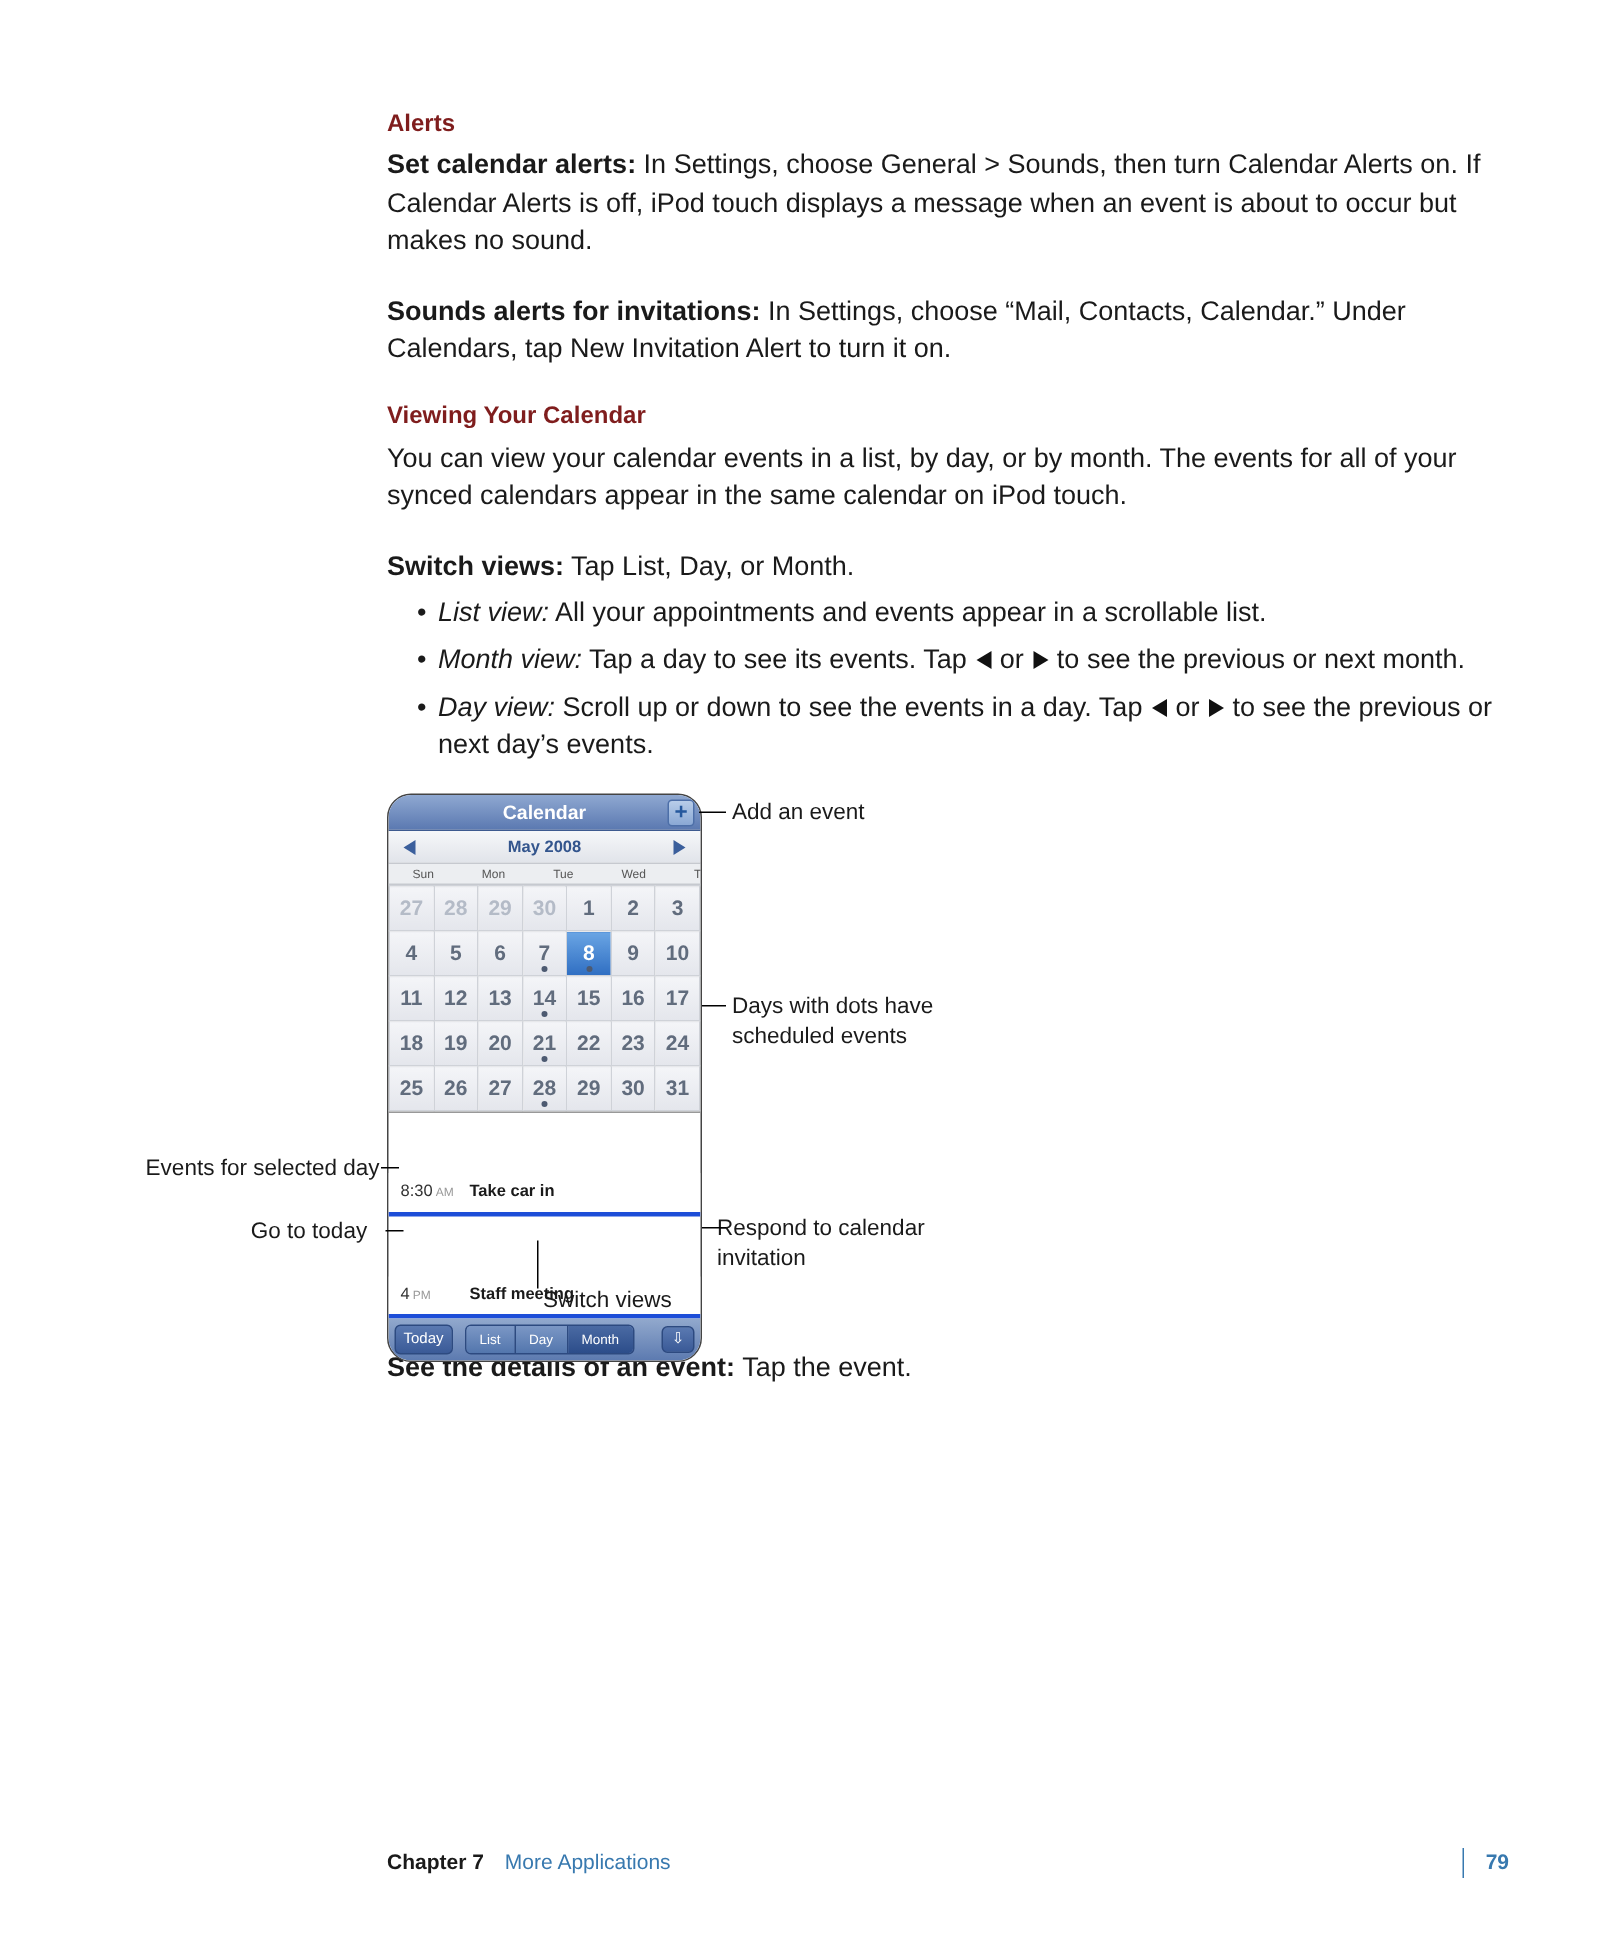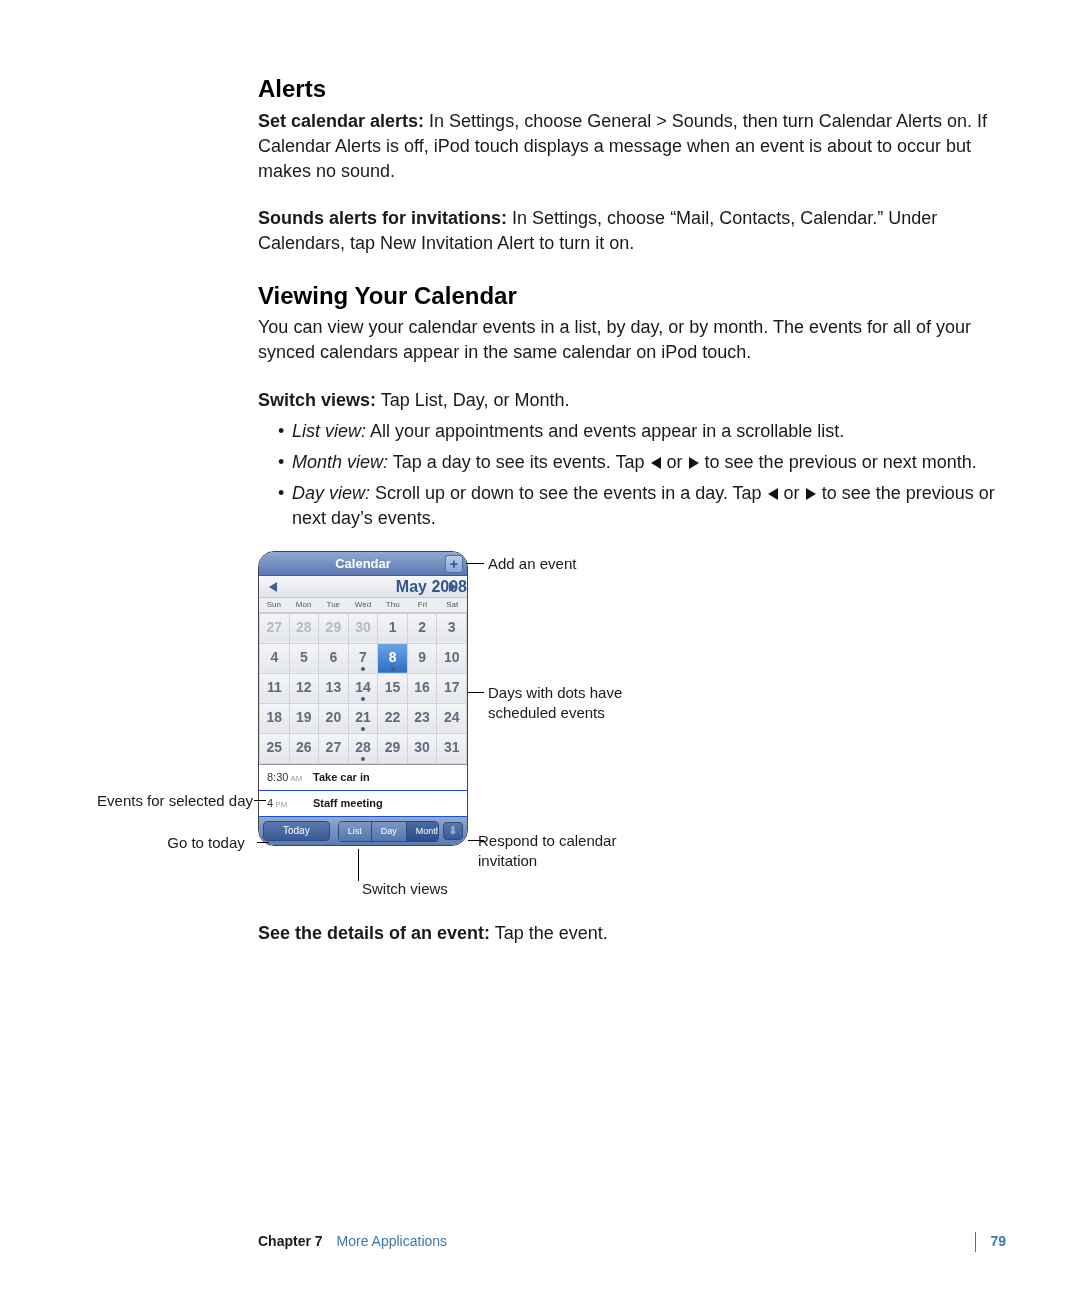--- a/index.html
+++ b/index.html
@@ -13,22 +13,22 @@
     line-height: 1.4;
     color: #1a1a1a;
     background: #fff;
     position: relative;
   }
   .page {
     padding: 72px 74px 0 258px;
     position: relative;
   }
   h2.section {
-    color: #000000;
-    font-size: 24px;
+    color: #7f1d1d;
+    font-size: 16px;
     font-weight: 600;
     margin: 0 0 3px 0;
   }
   p { margin: 0 0 22px 0; }
   .bold { font-weight: 600; }
   .italic { font-style: italic; }
   ul.bullets {
     list-style: none;
     padding: 0 0 0 20px;
     margin: 0 0 20px 0;
@@ -99,22 +99,22 @@
     color: #25589d;
     font-weight: 800;
     font-size: 15px;
     line-height: 16px;
     text-align: center;
     border: 1px solid #4d6fa8;
   }
   .monthrow {
     height: 22px;
     background: linear-gradient(#f6f7f9,#e1e4ea);
-    text-align: right;
-    font-size: 16px;
+    text-align: center;
+    font-size: 11px;
     color: #33558d;
     font-weight: 700;
     line-height: 22px;
     position: relative;
     border-bottom: 1px solid #c6c9cf;
   }
   .monthrow .navl, .monthrow .navr {
     position: absolute; top: 6px;
     width:0;height:0;
     border-top:5px solid transparent;
@@ -122,21 +122,21 @@
   }
   .monthrow .navl { left: 10px; border-right: 8px solid #3b5f9c; }
   .monthrow .navr { right: 10px; border-left: 8px solid #3b5f9c; }
   .dowrow {
     display:flex;
     font-size: 8px;
     color: #555;
     background:#eceef1;
     border-bottom:1px solid #c6c9cf;
   }
-  .dowrow div { flex:1; text-align:center; padding:1px 0; }
+  .dowrow div { flex:1; text-align:center; padding:1px 16px; }
   table.grid {
     width: 100%;
     border-collapse: collapse;
     table-layout: fixed;
   }
   table.grid td {
     height: 30px;
     text-align: center;
     font-size: 14px;
     font-weight: 700;
@@ -156,41 +156,42 @@
     transform:translateX(-50%);
     width:4px;height:4px;border-radius:50%;
     background:#4d5a71;
   }
   .eventlist { border-top:1px solid #999; }
   .eventrow {
     display:flex;
     align-items:flex-start;
     font-size: 11px;
     padding: 5px 8px;
-    border-bottom: 1px solid #1d4ed8;
+    border-bottom: 3px solid #1d4ed8;
     background:#fff;
+    margin-top:40px;
   }
   .eventrow .time { width:40px; color:#333; }
   .eventrow .time .ampm { font-size:8px; color:#999; margin-left:2px; }
   .eventrow .title { font-weight:700; margin-left:6px; }
   .bottombar {
     height: 28px;
     background: linear-gradient(#92a9cd,#5c7ab0);
     display:flex;
     align-items:center;
     padding: 0 4px;
     gap: 4px;
   }
   .today-btn {
     background: linear-gradient(#5a79b1,#3a5a97);
     border:1px solid #2d4a80;
     border-radius:4px;
     color:#fff;
     font-size:10px;
-    padding: 2px 19px;
+    padding: 2px 5px;
   }
   .segmented {
     display:flex;
     border:1px solid #2d4a80;
     border-radius:4px;
     overflow:hidden;
     margin-left:4px;
   }
   .segmented div {
     font-size:9px;

